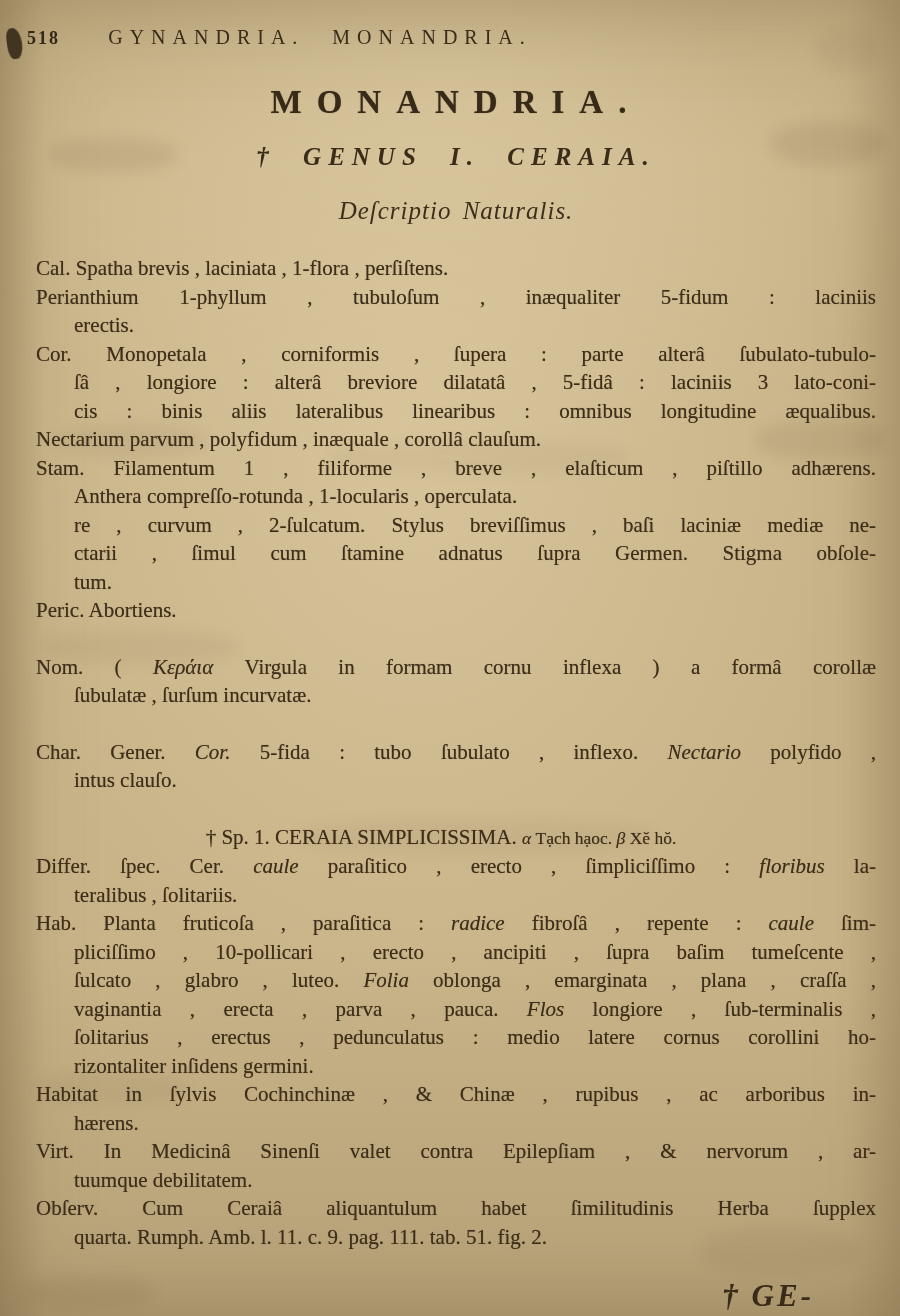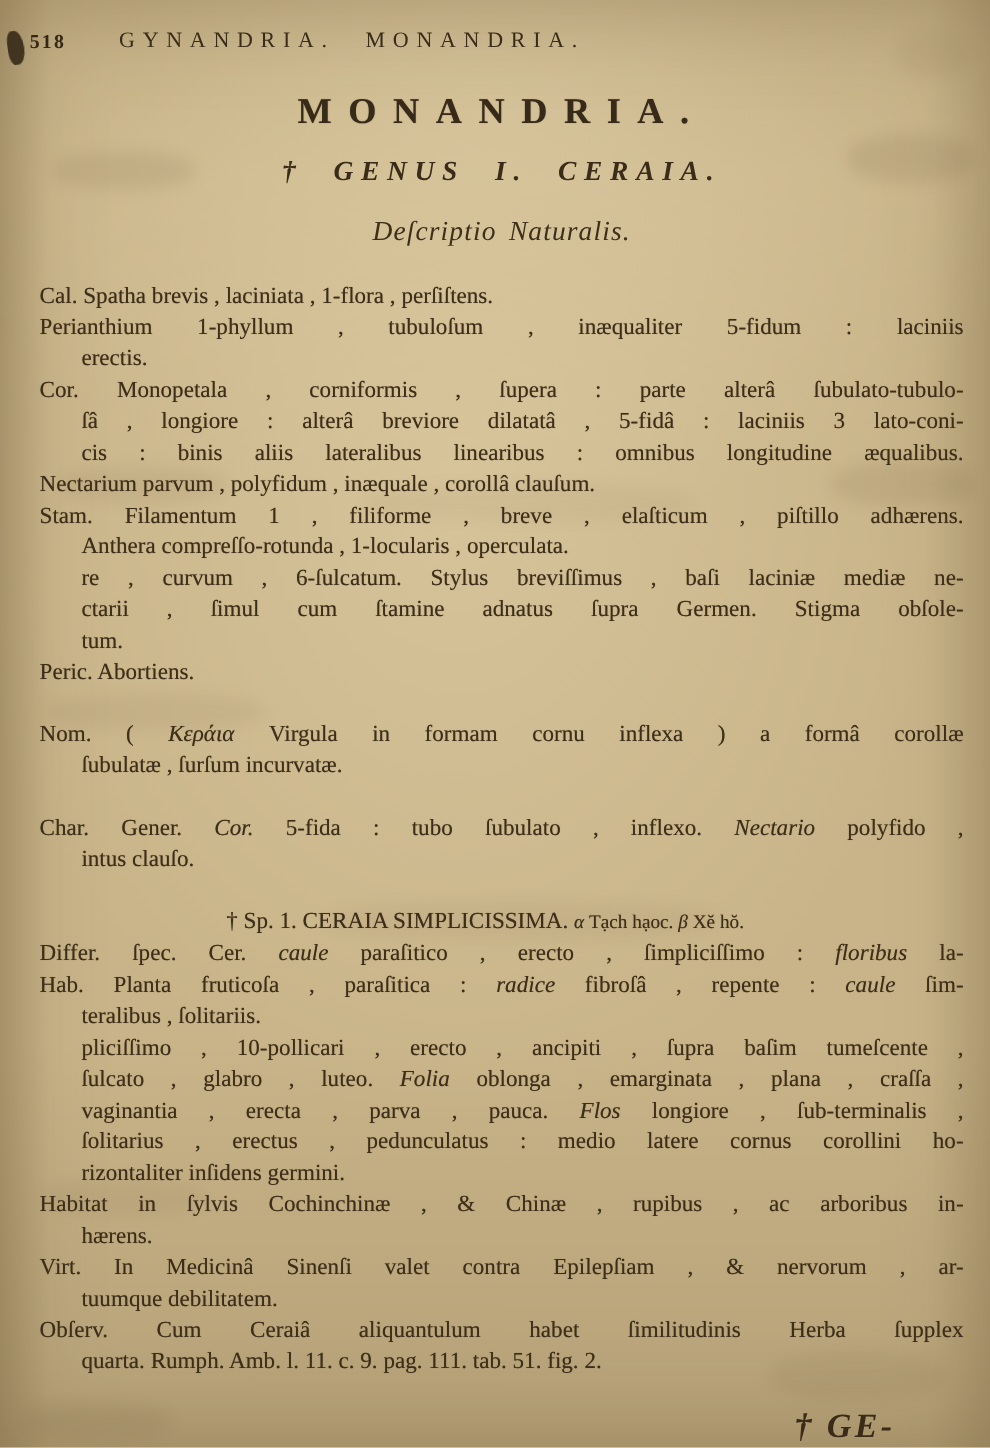--- a/index.html
+++ b/index.html
@@ -88,32 +88,32 @@
   <div class="text-block" id="text-block">
       <div class="line"><span class="">Cal. Spatha brevis , laciniata , 1-flora , perſiſtens.</span></div>
       <div class="line j"><span class="">Perianthium 1-phyllum , tubuloſum , inæqualiter 5-fidum : laciniis</span></div>
       <div class="line ind"><span class="">erectis.</span></div>
       <div class="line j"><span class="">Cor. Monopetala , corniformis , ſupera : parte alterâ ſubulato-tubulo-</span></div>
       <div class="line j ind"><span class="">ſâ , longiore : alterâ breviore dilatatâ , 5-fidâ : laciniis 3 lato-coni-</span></div>
       <div class="line j ind"><span class="">cis : binis aliis lateralibus linearibus : omnibus longitudine æqualibus.</span></div>
       <div class="line"><span class="">Nectarium parvum , polyfidum , inæquale , corollâ clauſum.</span></div>
       <div class="line j"><span class="">Stam. Filamentum 1 , filiforme , breve , elaſticum , piſtillo adhærens.</span></div>
       <div class="line ind"><span class="">Anthera compreſſo-rotunda , 1-locularis , operculata.</span></div>
-      <div class="line j ind"><span class="">re , curvum , 6-ſulcatum. Stylus breviſſimus , baſi laciniæ mediæ ne-</span></div>
+      <div class="line j ind"><span class="">re , curvum , 2-ſulcatum. Stylus breviſſimus , baſi laciniæ mediæ ne-</span></div>
       <div class="line j ind"><span class="">ctarii , ſimul cum ſtamine adnatus ſupra Germen. Stigma obſole-</span></div>
       <div class="line ind"><span class="">tum.</span></div>
       <div class="line"><span class="">Peric. Abortiens.</span></div>
       <div class="line j gap"><span class="">Nom. ( </span><span class="seg-i ">Κεράια</span><span class=""> Virgula in formam cornu inflexa ) a formâ corollæ</span></div>
       <div class="line ind"><span class="">ſubulatæ , ſurſum incurvatæ.</span></div>
       <div class="line j gap"><span class="">Char. Gener. </span><span class="seg-i ">Cor.</span><span class=""> 5-fida : tubo ſubulato , inflexo. </span><span class="seg-i ">Nectario</span><span class=""> polyfido ,</span></div>
       <div class="line ind"><span class="">intus clauſo.</span></div>
       <div class="line gap hang"><span class="">† Sp. 1. CERAIA SIMPLICISSIMA.  </span><span class="seg-i seg-sm">α </span><span class="seg-sm">Tạch hạoc. </span><span class="seg-i seg-sm">β </span><span class="seg-sm">Xĕ hŏ.</span></div>
       <div class="line j"><span class="">Differ. ſpec. Cer. </span><span class="seg-i ">caule</span><span class=""> paraſitico , erecto , ſimpliciſſimo : </span><span class="seg-i ">floribus</span><span class=""> la-</span></div>
+      <div class="line ind"><span class="">teralibus , ſolitariis.</span></div>
       <div class="line j"><span class="">Hab. Planta fruticoſa , paraſitica : </span><span class="seg-i ">radice</span><span class=""> fibroſâ , repente : </span><span class="seg-i ">caule</span><span class=""> ſim-</span></div>
-      <div class="line ind"><span class="">teralibus , ſolitariis.</span></div>
       <div class="line j ind"><span class="">pliciſſimo , 10-pollicari , erecto , ancipiti , ſupra baſim tumeſcente ,</span></div>
       <div class="line j ind"><span class="">ſulcato , glabro , luteo. </span><span class="seg-i ">Folia</span><span class=""> oblonga , emarginata , plana , craſſa ,</span></div>
       <div class="line j ind"><span class="">vaginantia , erecta , parva , pauca. </span><span class="seg-i ">Flos</span><span class=""> longiore , ſub-terminalis ,</span></div>
       <div class="line j ind"><span class="">ſolitarius , erectus , pedunculatus : medio latere cornus corollini ho-</span></div>
       <div class="line ind"><span class="">rizontaliter inſidens germini.</span></div>
       <div class="line j"><span class="">Habitat in ſylvis Cochinchinæ , &amp; Chinæ , rupibus , ac arboribus in-</span></div>
       <div class="line ind"><span class="">hærens.</span></div>
       <div class="line j"><span class="">Virt. In Medicinâ Sinenſi valet contra Epilepſiam , &amp; nervorum , ar-</span></div>
       <div class="line ind"><span class="">tuumque debilitatem.</span></div>
       <div class="line j"><span class="">Obſerv. Cum Ceraiâ aliquantulum habet ſimilitudinis Herba ſupplex</span></div>

